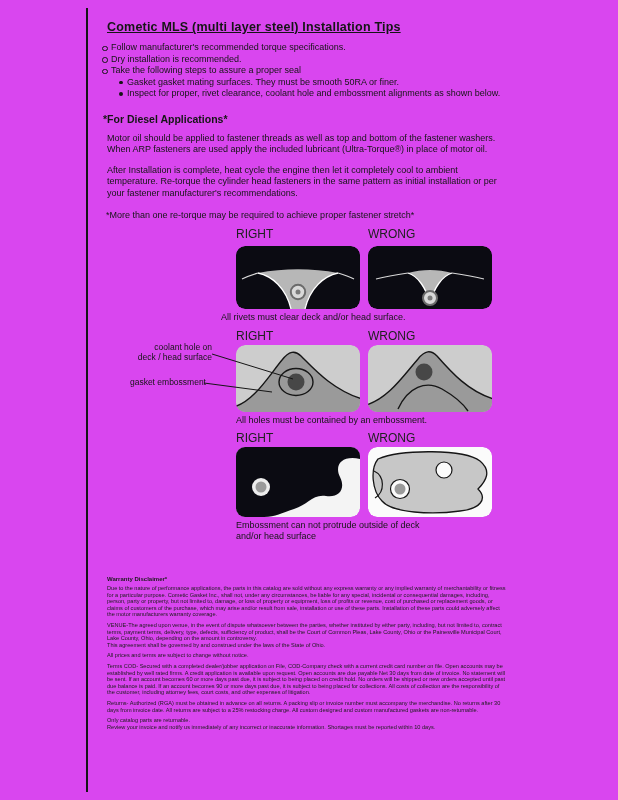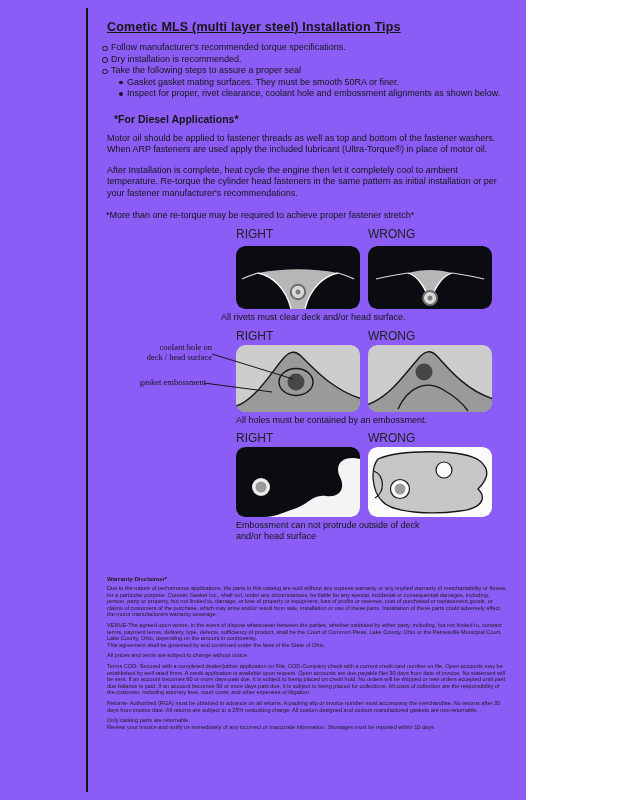--- a/index.html
+++ b/index.html
@@ -1,36 +1,36 @@
 <!DOCTYPE html>
 <html><head>
 <meta charset="utf-8">
 <style>
   * { margin:0; padding:0; box-sizing:border-box; }
   html,body { background:#ffffff; }
   body { font-family:"Liberation Sans", sans-serif; color:#151515; }
-  .page { position:relative; width:526px; height:800px; background:#8b5cf6; overflow:hidden; }
+  .page { position:relative; width:618px; height:800px; background:#d946ef; overflow:hidden; }
 
   .spine { position:absolute; left:86px; top:8px; width:2px; height:784px; background:#151515; }
 
   .content-top { position:absolute; left:100px; top:20px; width:412px; }
   .doc-title { font-size:12.5px; font-weight:bold; text-decoration:underline; margin:0 0 8px 7px; letter-spacing:.2px; }
   .tip-list { list-style:none; }
   .tip-item { position:relative; font-size:9px; line-height:11.5px; padding-left:11px; }
   .tip-item::before { content:""; position:absolute; left:2px; top:3.5px; width:3.5px; height:3.5px; border:1px solid #151515; border-radius:50%; }
   .subtip-item { position:relative; font-size:9px; line-height:11.5px; padding-left:27px; }
   .subtip-item::before { content:""; position:absolute; left:19px; top:4px; width:3.8px; height:3.8px; background:#151515; border-radius:50%; }
-  .diesel-heading { font-size:10.5px; font-weight:bold; margin:13px 0 8px 14px; }
+  .diesel-heading { font-size:10.5px; font-weight:bold; margin:13px 0 8px 3px; }
   .diesel-para { font-size:9px; line-height:11.5px; margin:0 0 9px 7px; width:400px; }
   .note { font-size:9px; line-height:11px; margin:11px 0 0 6px; }
 
   .dg-label { position:absolute; width:124px; font-size:12px; color:#202020; }
   .dg-img { position:absolute; width:124px; border-radius:9px; overflow:hidden; line-height:0; }
   .dg-caption { position:absolute; font-size:9px; line-height:11px; color:#151515; }
-  .callout { position:absolute; font-size:8.5px; line-height:10px; text-align:right; color:#151515;font-family:Liberation Serif, serif; }
+  .callout { position:absolute; font-size:8.5px; line-height:10px; text-align:right; color:#151515; }
   .preline { white-space:pre-line; }
   .leader { position:absolute; left:100px; top:340px; }
 
   .legal { position:absolute; left:107px; top:576px; width:401px; color:#1c1c1c; }
   .legal-heading { font-size:6px; font-weight:bold; margin-bottom:3px; }
   .legal p { font-size:5.6px; line-height:6.6px; margin-bottom:4px; }
 
   .page-code { position:absolute; left:388px; top:804px; font-size:12px; letter-spacing:.3px; color:#1c1c1c; }
 </style>
 </head>

